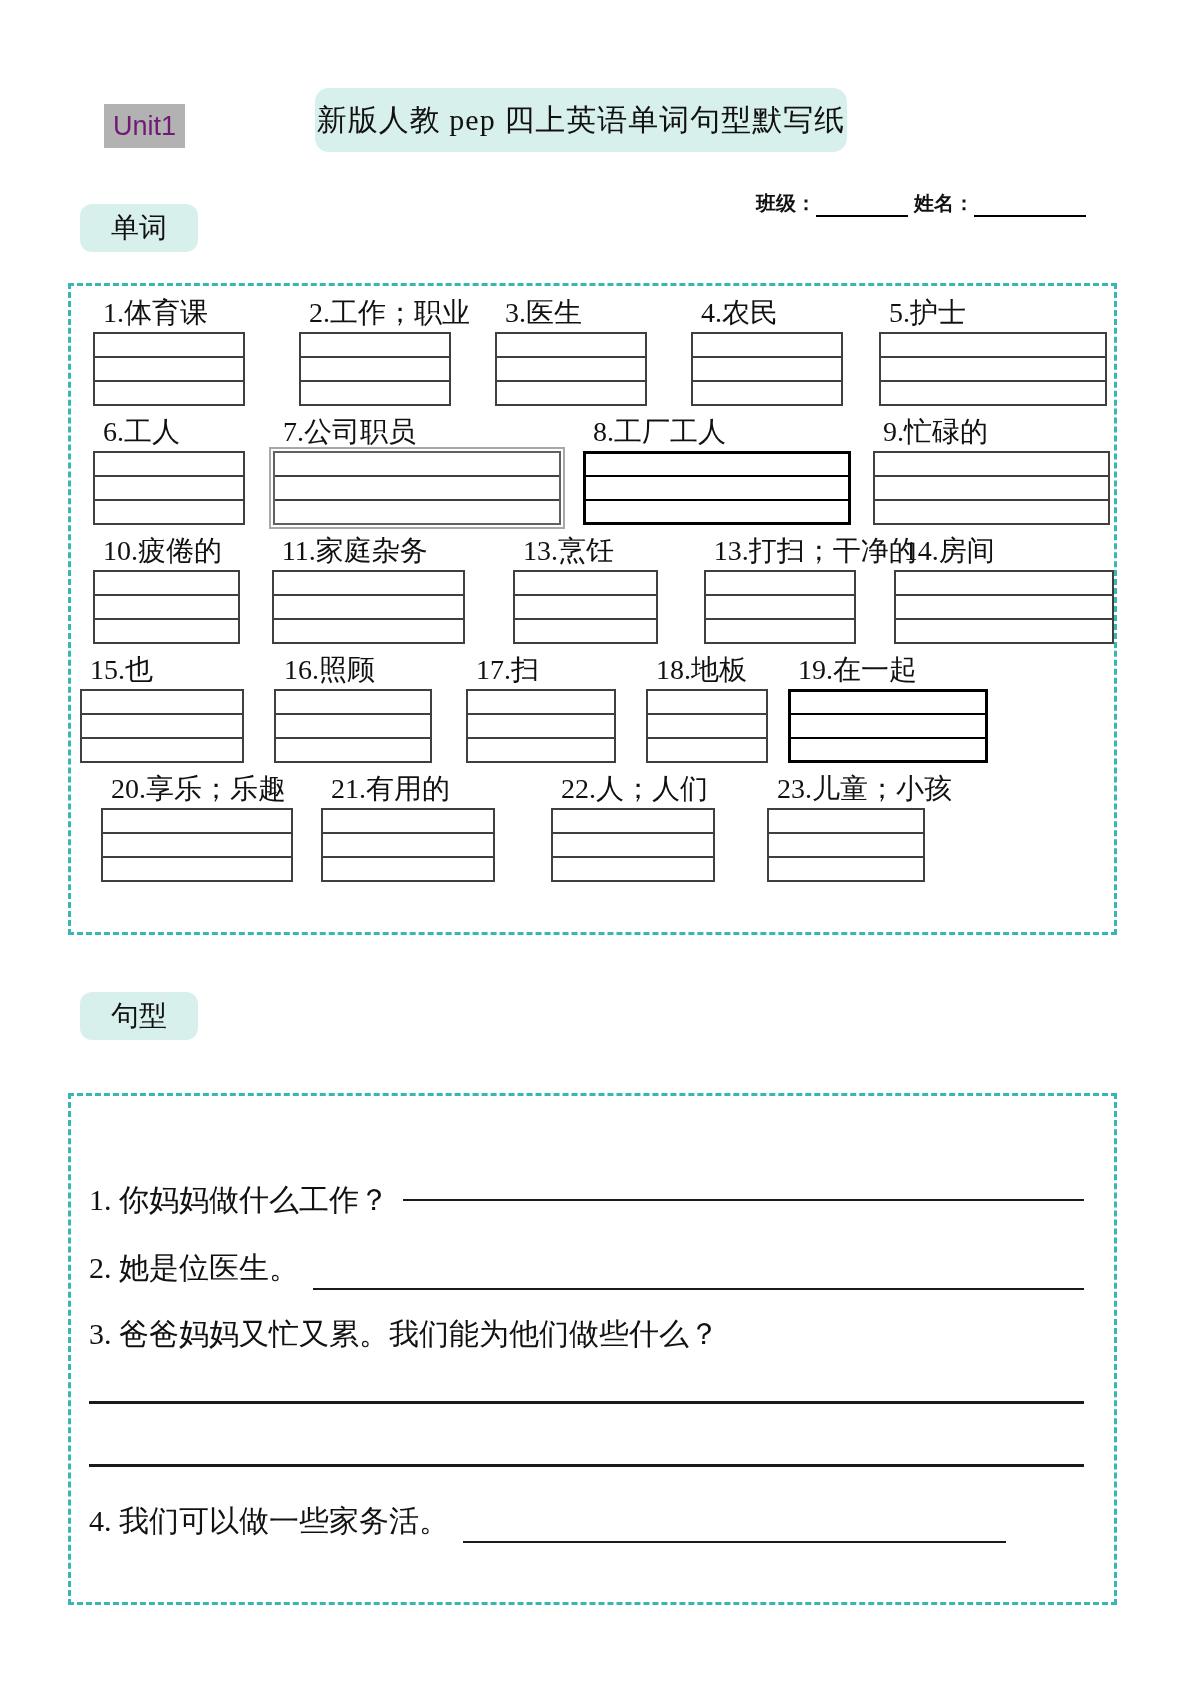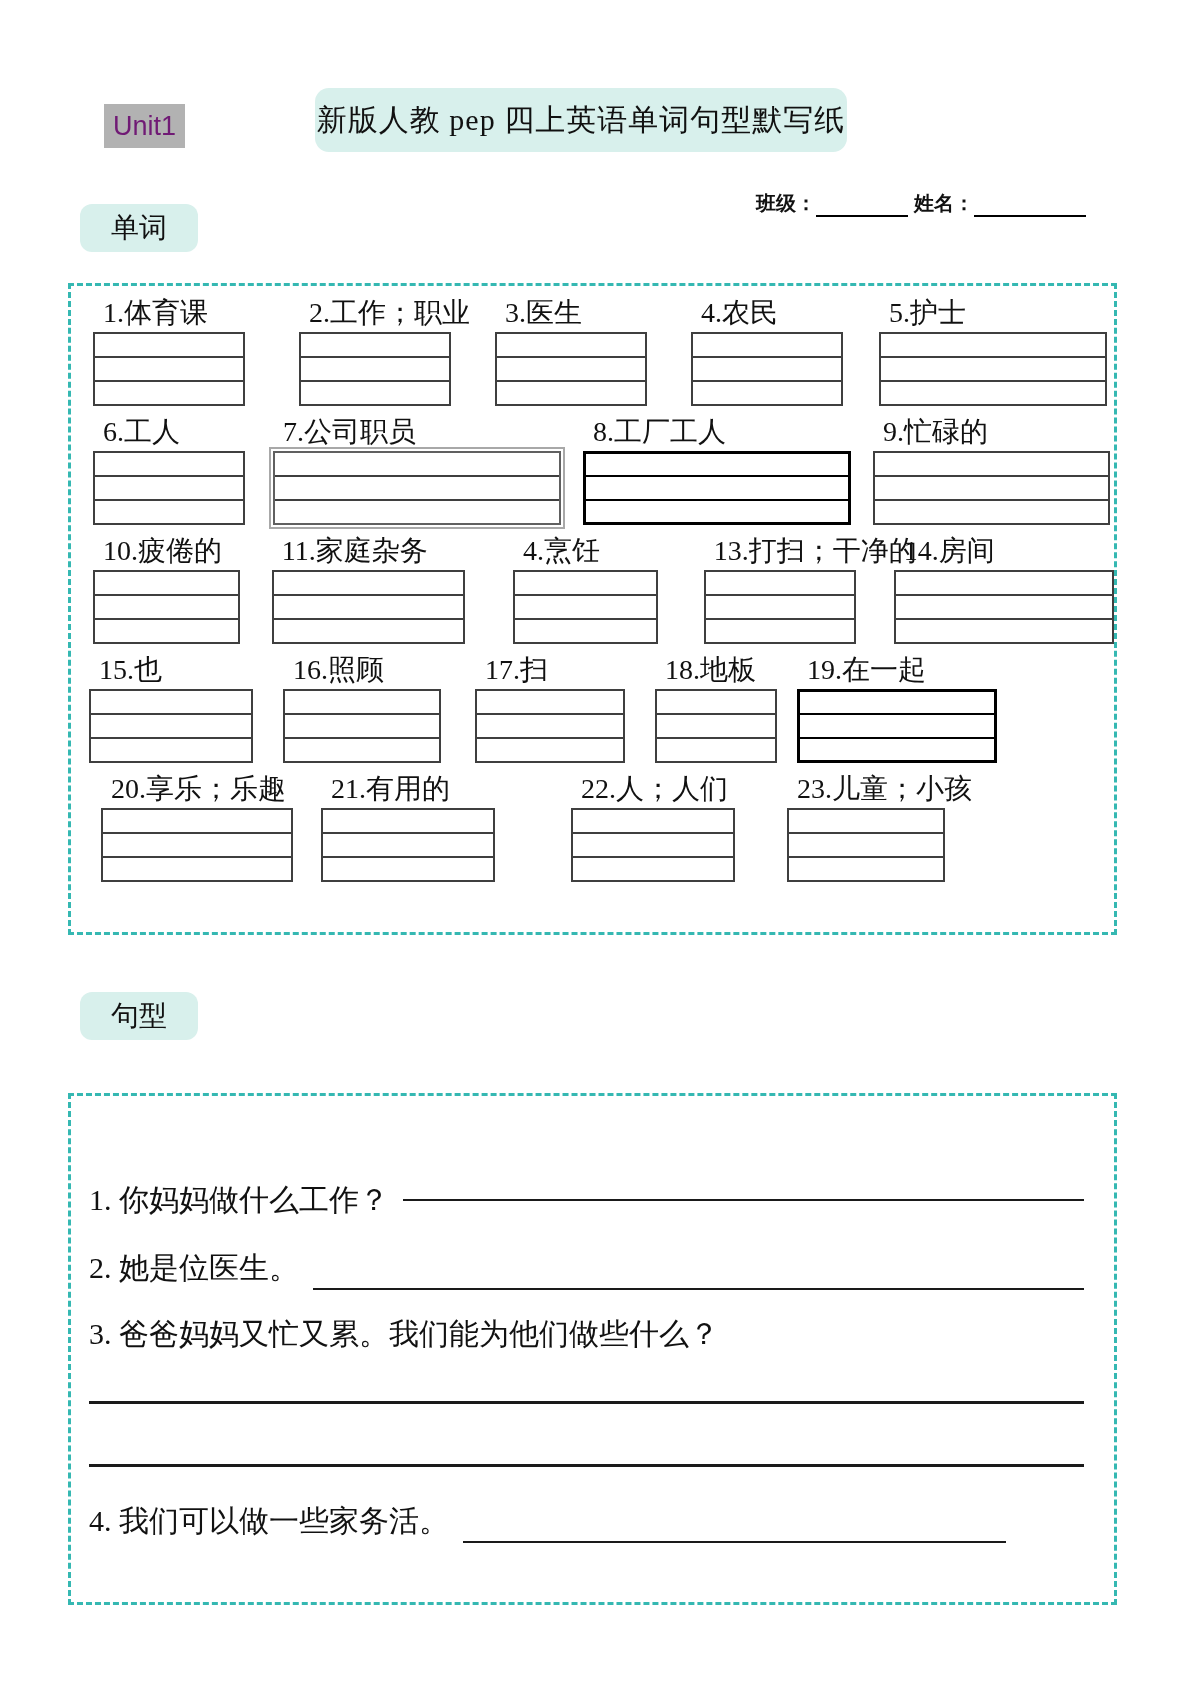--- a/index.html
+++ b/index.html
@@ -78,29 +78,29 @@
   .row2 .word-item:nth-child(2){margin-left:20px;width:296px}
   .row2 .word-item:nth-child(3){margin-left:14px;width:276px}
   .row2 .word-item:nth-child(4){margin-left:14px;width:245px}
 
   .row3 .word-item:nth-child(1){margin-left:14px;width:160px}
   .row3 .word-item:nth-child(2){margin-left:24px;width:208px}
   .row3 .word-item:nth-child(3){margin-left:40px;width:158px}
   .row3 .word-item:nth-child(4){margin-left:38px;width:160px}
   .row3 .word-item:nth-child(5){margin-left:30px;width:236px}
 
-  .row4 .word-item:nth-child(1){margin-left:10px;width:172px}
+  .row4 .word-item:nth-child(1){margin-left:1px;width:172px}
   .row4 .word-item:nth-child(2){margin-left:22px;width:166px}
   .row4 .word-item:nth-child(3){margin-left:26px;width:158px}
   .row4 .word-item:nth-child(4){margin-left:22px;width:130px}
   .row4 .word-item:nth-child(5){margin-left:12px;width:208px}
 
   .row5 .word-item:nth-child(1){margin-left:22px;width:200px}
   .row5 .word-item:nth-child(2){margin-left:20px;width:182px}
-  .row5 .word-item:nth-child(3){margin-left:68px;width:172px}
+  .row5 .word-item:nth-child(3){margin-left:48px;width:172px}
   .row5 .word-item:nth-child(4){margin-left:44px;width:166px}
 
   
   .sent-box {
     position: absolute; left: 68px; top: 1093px; width: 1049px; height: 512px;
     border: 3px dashed #35b8b2; padding: 80px 30px 0 18px;
   }
   .srow {
     display: flex; align-items: flex-end;
     height: 48px; font-size: 30px; white-space: nowrap;
@@ -221,21 +221,21 @@
       </div>
       <div class="word-item">
         <div class="wlabel">11.家庭杂务</div>
         <div class="wbox">
             <div class="wl"></div>
             <div class="wl"></div>
             <div class="wl"></div>
           </div>
       </div>
       <div class="word-item">
-        <div class="wlabel">4.烹饪</div>
+        <div class="wlabel">13.烹饪</div>
         <div class="wbox">
             <div class="wl"></div>
             <div class="wl"></div>
             <div class="wl"></div>
           </div>
       </div>
       <div class="word-item">
         <div class="wlabel">13.打扫；干净的</div>
         <div class="wbox">
             <div class="wl"></div>

